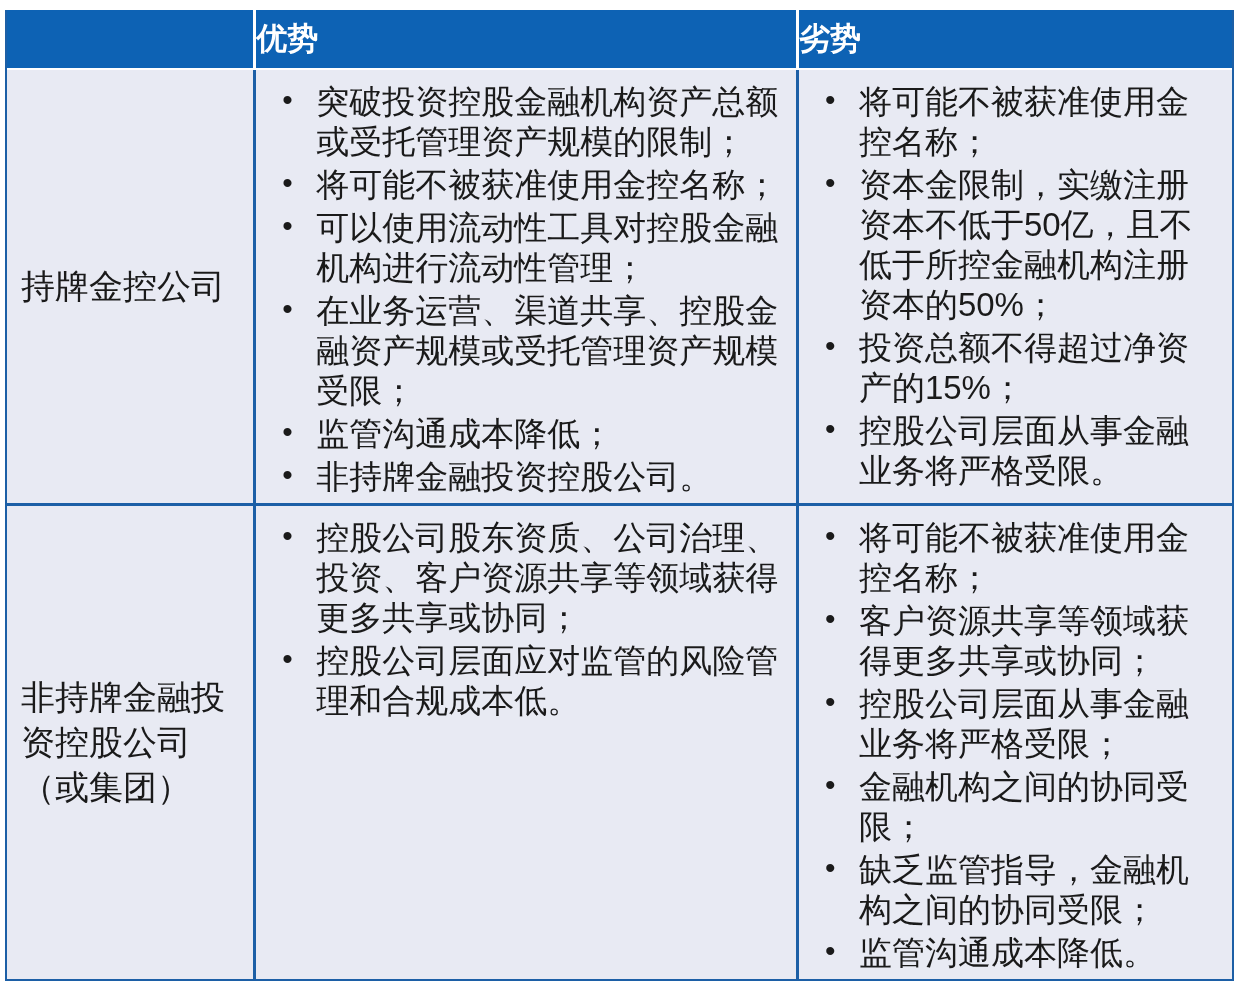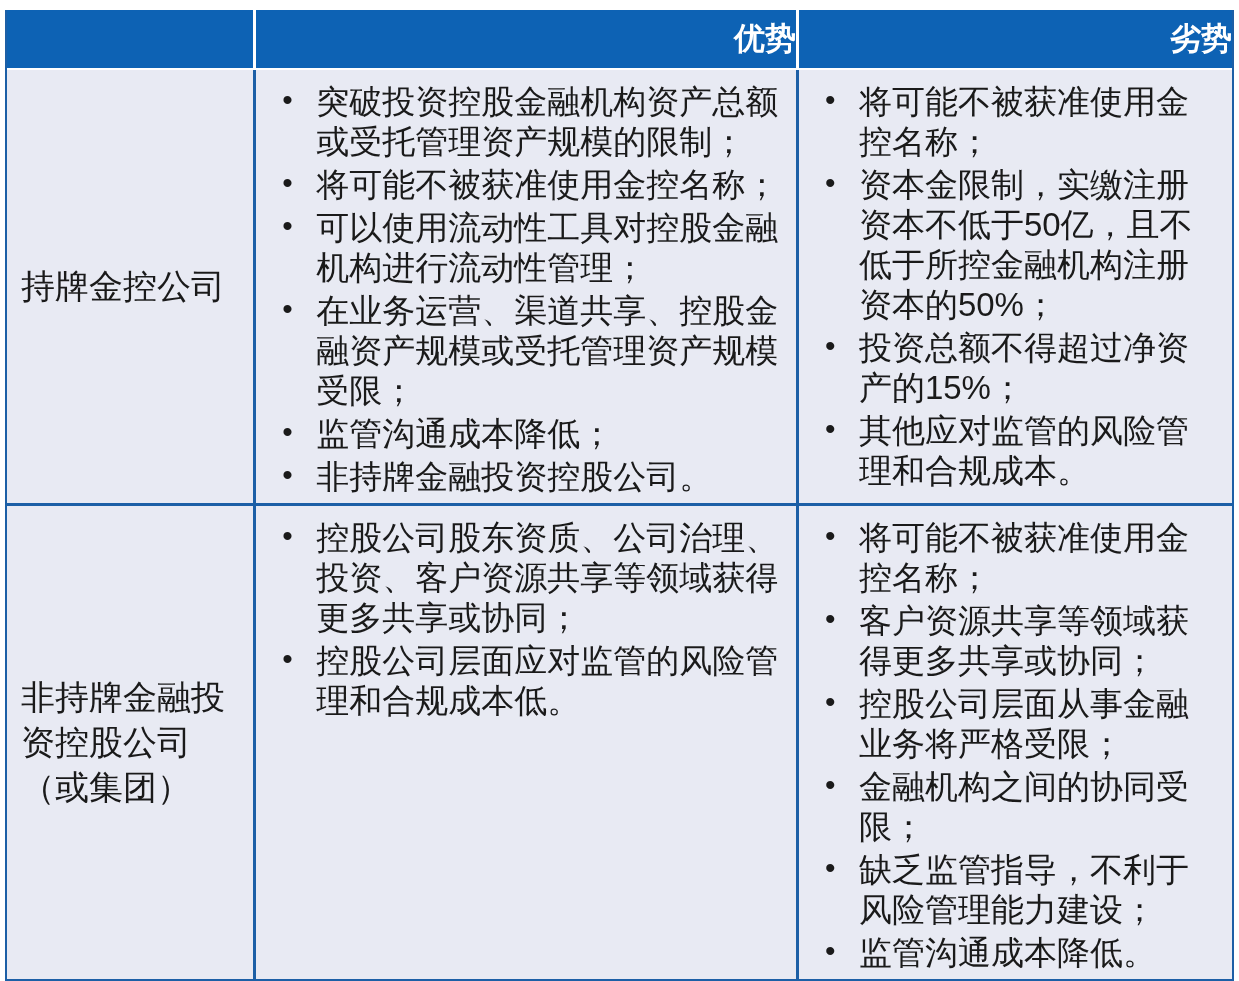--- a/index.html
+++ b/index.html
@@ -20,21 +20,21 @@
   }
   col.c1{width:248px;}
   col.c2{width:540px;}
   col.c3{width:431px;}
   th{
     background:#0d62b4;
     color:#ffffff;
     font-size:31px;
     font-weight:bold;
     height:58px;
-    text-align:right;
+    text-align:left;
     vertical-align:middle;
     border-bottom:2px solid #ffffff;
     padding:0;
   }
   th.vsep{border-right:3px solid #ffffff;}
   td{
     background:#e8eaf3;
     vertical-align:top;
     font-size:33px;
     line-height:40px;
@@ -86,38 +86,38 @@
             <li><span class="b">•</span><span>在业务运营、渠道共享、控股金融资产规模或受托管理资产规模受限；</span></li>
             <li><span class="b">•</span><span>监管沟通成本降低；</span></li>
             <li><span class="b">•</span><span>非持牌金融投资控股公司。</span></li>
           </ul>
         </td>
         <td class="cell">
           <ul class="blist">
             <li><span class="b">•</span><span>将可能不被获准使用金控名称；</span></li>
             <li><span class="b">•</span><span>资本金限制，实缴注册资本不低于50亿，且不低于所控金融机构注册资本的50%；</span></li>
             <li><span class="b">•</span><span>投资总额不得超过净资产的15%；</span></li>
-            <li><span class="b">•</span><span>其他应对监管的风险管理和合规成本。</span></li>
+            <li><span class="b">•</span><span>控股公司层面从事金融业务将严格受限。</span></li>
           </ul>
         </td>
       </tr>
       <tr>
         <td class="label vsep">非持牌金融投资控股公司（或集团）</td>
         <td class="cell vsep">
           <ul class="blist">
             <li><span class="b">•</span><span>控股公司股东资质、公司治理、投资、客户资源共享等领域获得更多共享或协同；</span></li>
             <li><span class="b">•</span><span>控股公司层面应对监管的风险管理和合规成本低。</span></li>
           </ul>
         </td>
         <td class="cell">
           <ul class="blist">
             <li><span class="b">•</span><span>将可能不被获准使用金控名称；</span></li>
             <li><span class="b">•</span><span>客户资源共享等领域获得更多共享或协同；</span></li>
             <li><span class="b">•</span><span>控股公司层面从事金融业务将严格受限；</span></li>
             <li><span class="b">•</span><span>金融机构之间的协同受限；</span></li>
-            <li><span class="b">•</span><span>缺乏监管指导，不利于风险管理能力建设；</span></li>
+            <li><span class="b">•</span><span>缺乏监管指导，金融机构之间的协同受限；</span></li>
             <li><span class="b">•</span><span>监管沟通成本降低。</span></li>
           </ul>
         </td>
       </tr>
     </tbody>
   </table>
 </div>
 
 </body></html>

